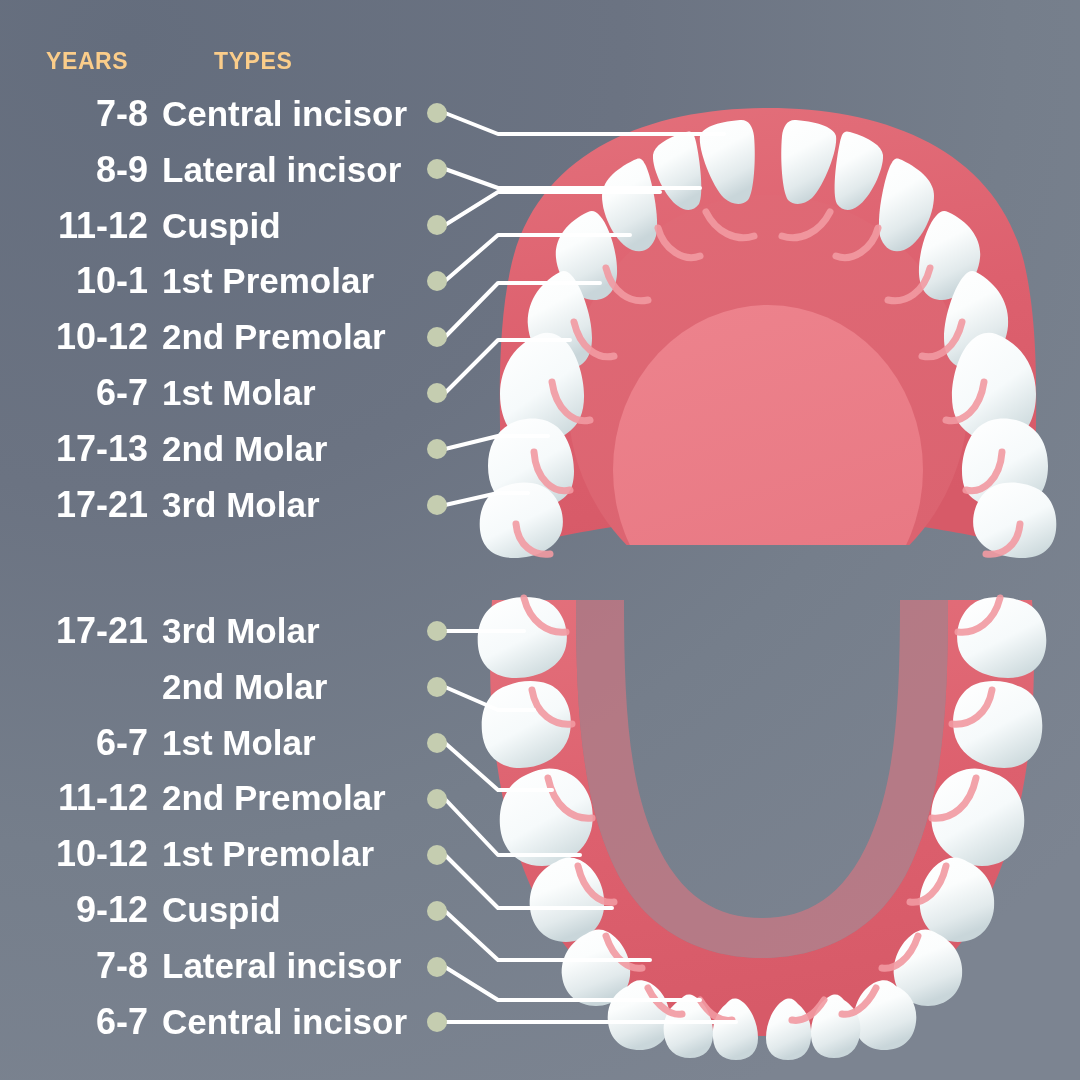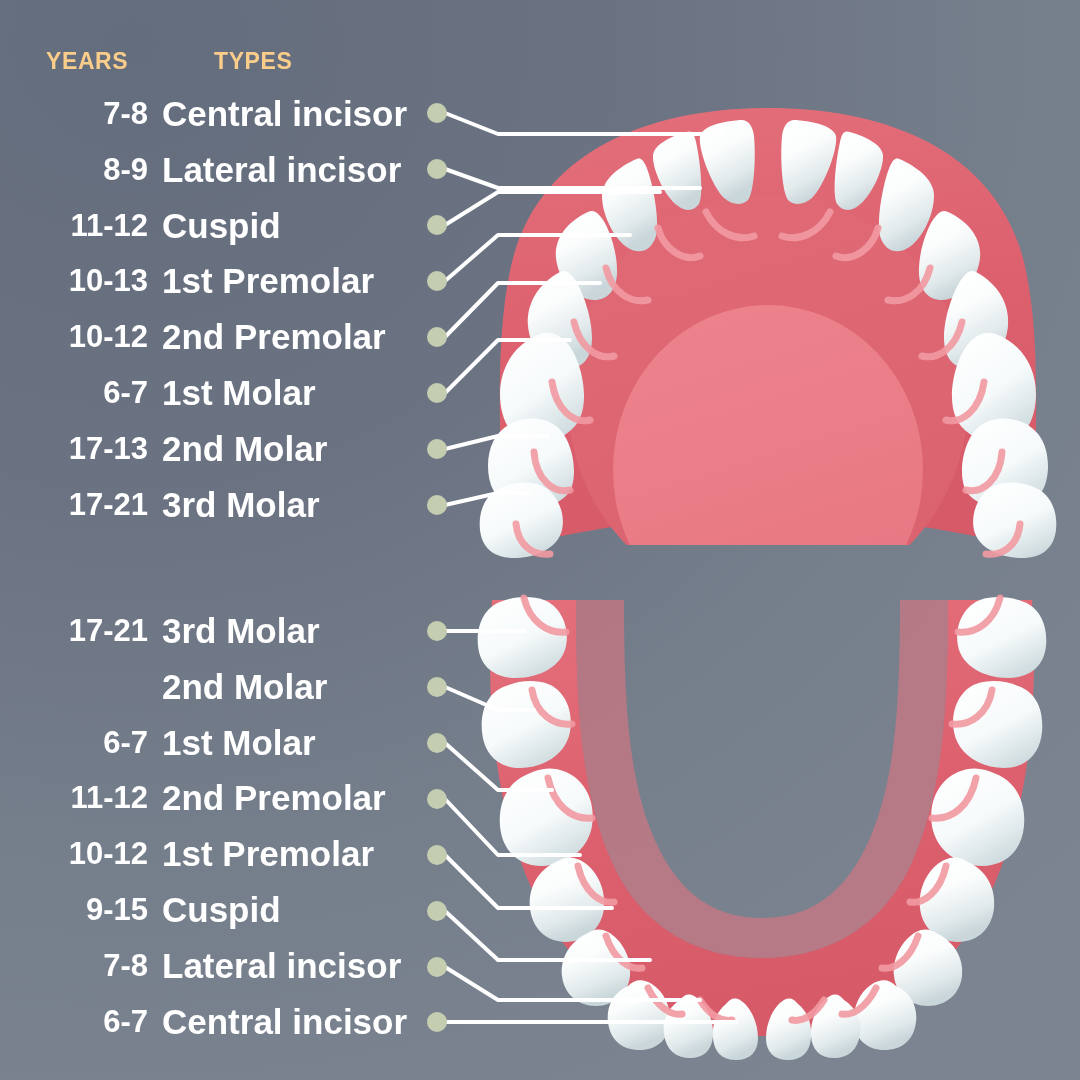--- a/index.html
+++ b/index.html
@@ -26,21 +26,21 @@
     color:#fbcd8a;
     white-space:nowrap;
   }
   .hdr.years { left:46px; }
   .hdr.types { left:214px; }
 
   .row { position:absolute; left:0; width:420px; height:32px; }
   .yrs {
     position:absolute; left:0; width:148px;
     text-align:right;
-    font-size:31px; font-weight:bold;
+    font-size:36px; font-weight:bold;
     color:#ffffff; white-space:nowrap;
     line-height:32px;
   }
   .typ {
     position:absolute; left:162px;
     font-size:35px; font-weight:bold;
     color:#ffffff; white-space:nowrap;
     line-height:32px;
   }
 
@@ -265,21 +265,21 @@
       </div>
       <div class="row" style="top: 153.8px;">
         <div class="yrs">8-9</div>
         <div class="typ">Lateral incisor</div>
       </div>
       <div class="row" style="top: 209.6px;">
         <div class="yrs">11-12</div>
         <div class="typ">Cuspid</div>
       </div>
       <div class="row" style="top: 265.4px;">
-        <div class="yrs">10-13</div>
+        <div class="yrs">10-1</div>
         <div class="typ">1st Premolar</div>
       </div>
       <div class="row" style="top: 321.2px;">
         <div class="yrs">10-12</div>
         <div class="typ">2nd Premolar</div>
       </div>
       <div class="row" style="top: 377px;">
         <div class="yrs">6-7</div>
         <div class="typ">1st Molar</div>
       </div>
@@ -307,21 +307,21 @@
       </div>
       <div class="row" style="top: 782.4px;">
         <div class="yrs">11-12</div>
         <div class="typ">2nd Premolar</div>
       </div>
       <div class="row" style="top: 838.2px;">
         <div class="yrs">10-12</div>
         <div class="typ">1st Premolar</div>
       </div>
       <div class="row" style="top: 894px;">
-        <div class="yrs">9-15</div>
+        <div class="yrs">9-12</div>
         <div class="typ">Cuspid</div>
       </div>
       <div class="row" style="top: 949.8px;">
         <div class="yrs">7-8</div>
         <div class="typ">Lateral incisor</div>
       </div>
       <div class="row" style="top: 1005.6px;">
         <div class="yrs">6-7</div>
         <div class="typ">Central incisor</div>
       </div>

